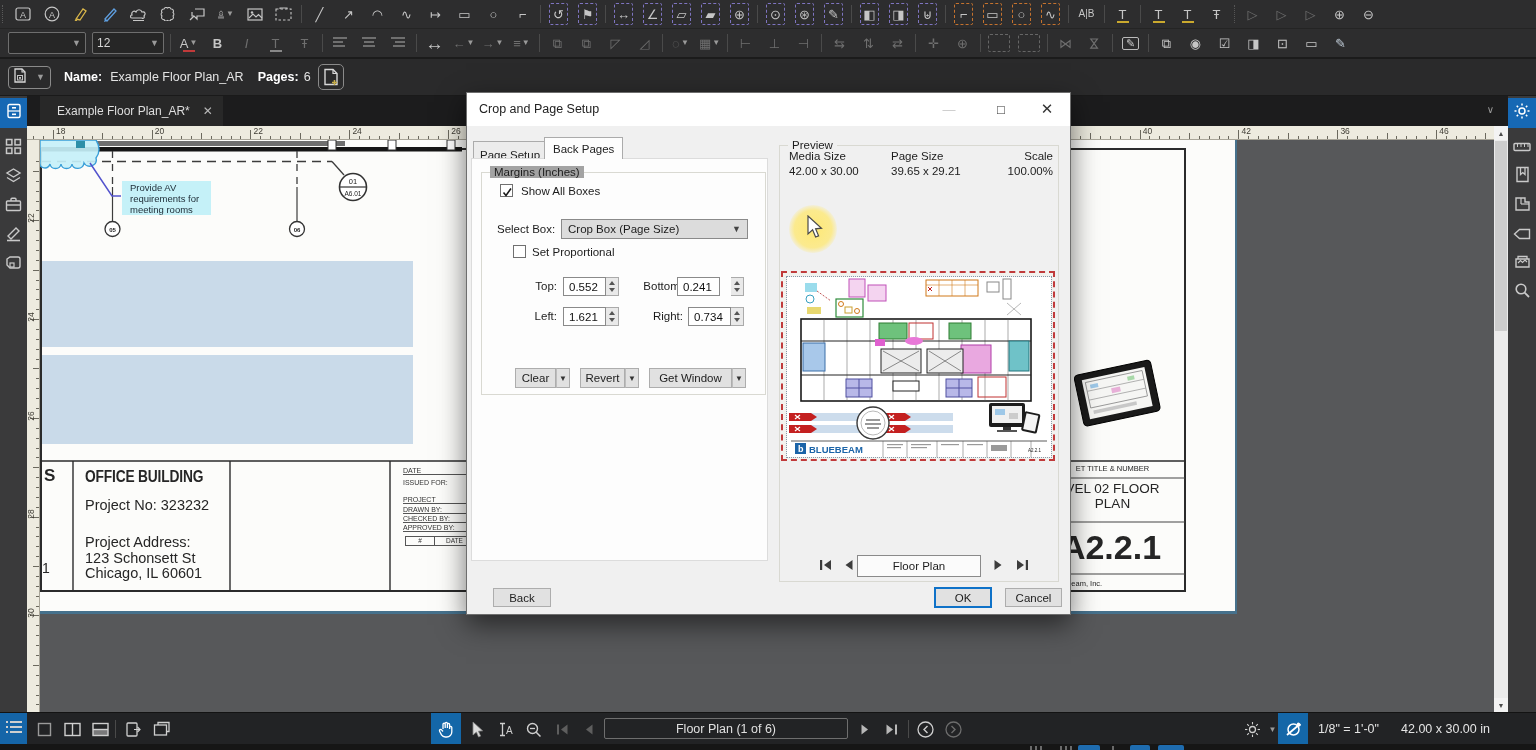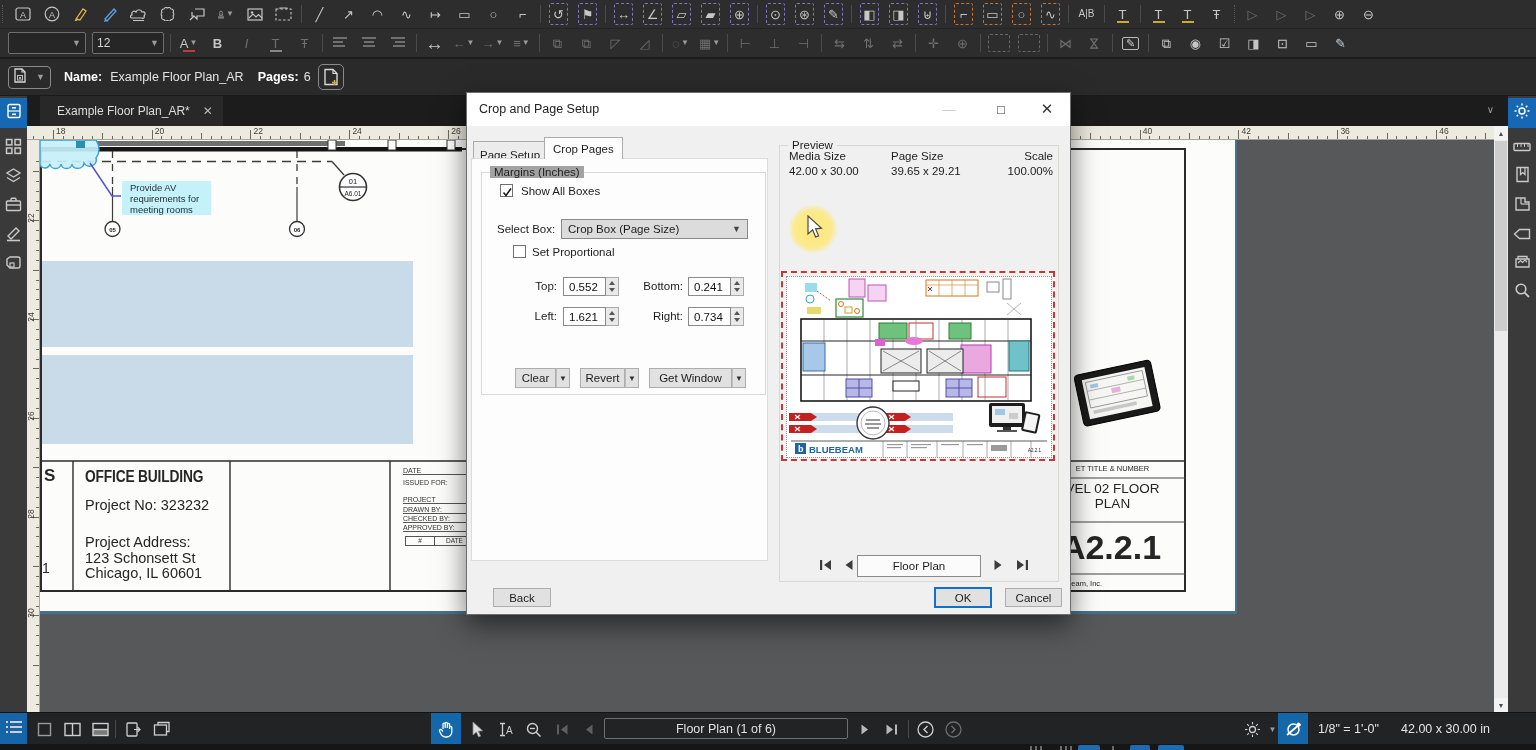--- a/index.html
+++ b/index.html
@@ -1091,21 +1091,21 @@
 
   <div id="dialog" class="abs">
     <div id="dlg-titlebar">
       <div id="dlg-title">Crop and Page Setup</div>
       <div id="dlg-min" class="dlg-winbtn">―</div>
       <div id="dlg-max" class="dlg-winbtn">□</div>
       <div id="dlg-close" class="dlg-winbtn">✕</div>
     </div>
 
     <div id="dtab-pagesetup" class="dtab">Page Setup</div>
-    <div id="dtab-croppages" class="dtab">Crop Pages</div>
+    <div id="dtab-croppages" class="dtab">Back Pages</div>
     <div id="dlg-panel"></div>
 
     <div class="groupbox" style="left:14px;top:79px;width:285px;height:223px;background:#fdfdfd">
       <div class="grouplabel" style="background:#a3a3a3">Margins (Inches)</div>
     </div>
 
     <div class="wcheck" style="left:33px;top:91px">
       <svg width="13" height="13" viewBox="0 0 13 13">
           <path d="M2.5 6.5 l2.5 3 l5 -7" fill="none" stroke="#1a1a1a" stroke-width="1.6"></path>
         </svg>
@@ -1118,21 +1118,21 @@
       <span class="chev2">▼</span>
     </div>
 
     <div class="wcheck" style="left:46px;top:152px"></div>
     <div class="wlabel" style="left:65px;top:153px">Set Proportional</div>
 
     <div class="wlabel r" style="left:40px;top:187px;width:50px">Top:</div>
     <div class="winput" style="left:96px;top:184px">0.552</div>
     <div class="spinner" style="left:139px;top:184px"></div>
     <div class="wlabel r" style="left:158px;top:187px;width:58px">Bottom:</div>
-    <div class="winput" style="left:221px;top:184px">0.241</div>
+    <div class="winput" style="left:210px;top:184px">0.241</div>
     <div class="spinner" style="left:264px;top:184px"></div>
 
     <div class="wlabel r" style="left:40px;top:217px;width:50px">Left:</div>
     <div class="winput" style="left:96px;top:214px">1.621</div>
     <div class="spinner" style="left:139px;top:214px"></div>
     <div class="wlabel r" style="left:158px;top:217px;width:58px">Right:</div>
     <div class="winput" style="left:221px;top:214px">0.734</div>
     <div class="spinner" style="left:264px;top:214px"></div>
 
     <div class="wbtn" style="left:48px;top:275px;width:41px;height:20px">Clear</div>

